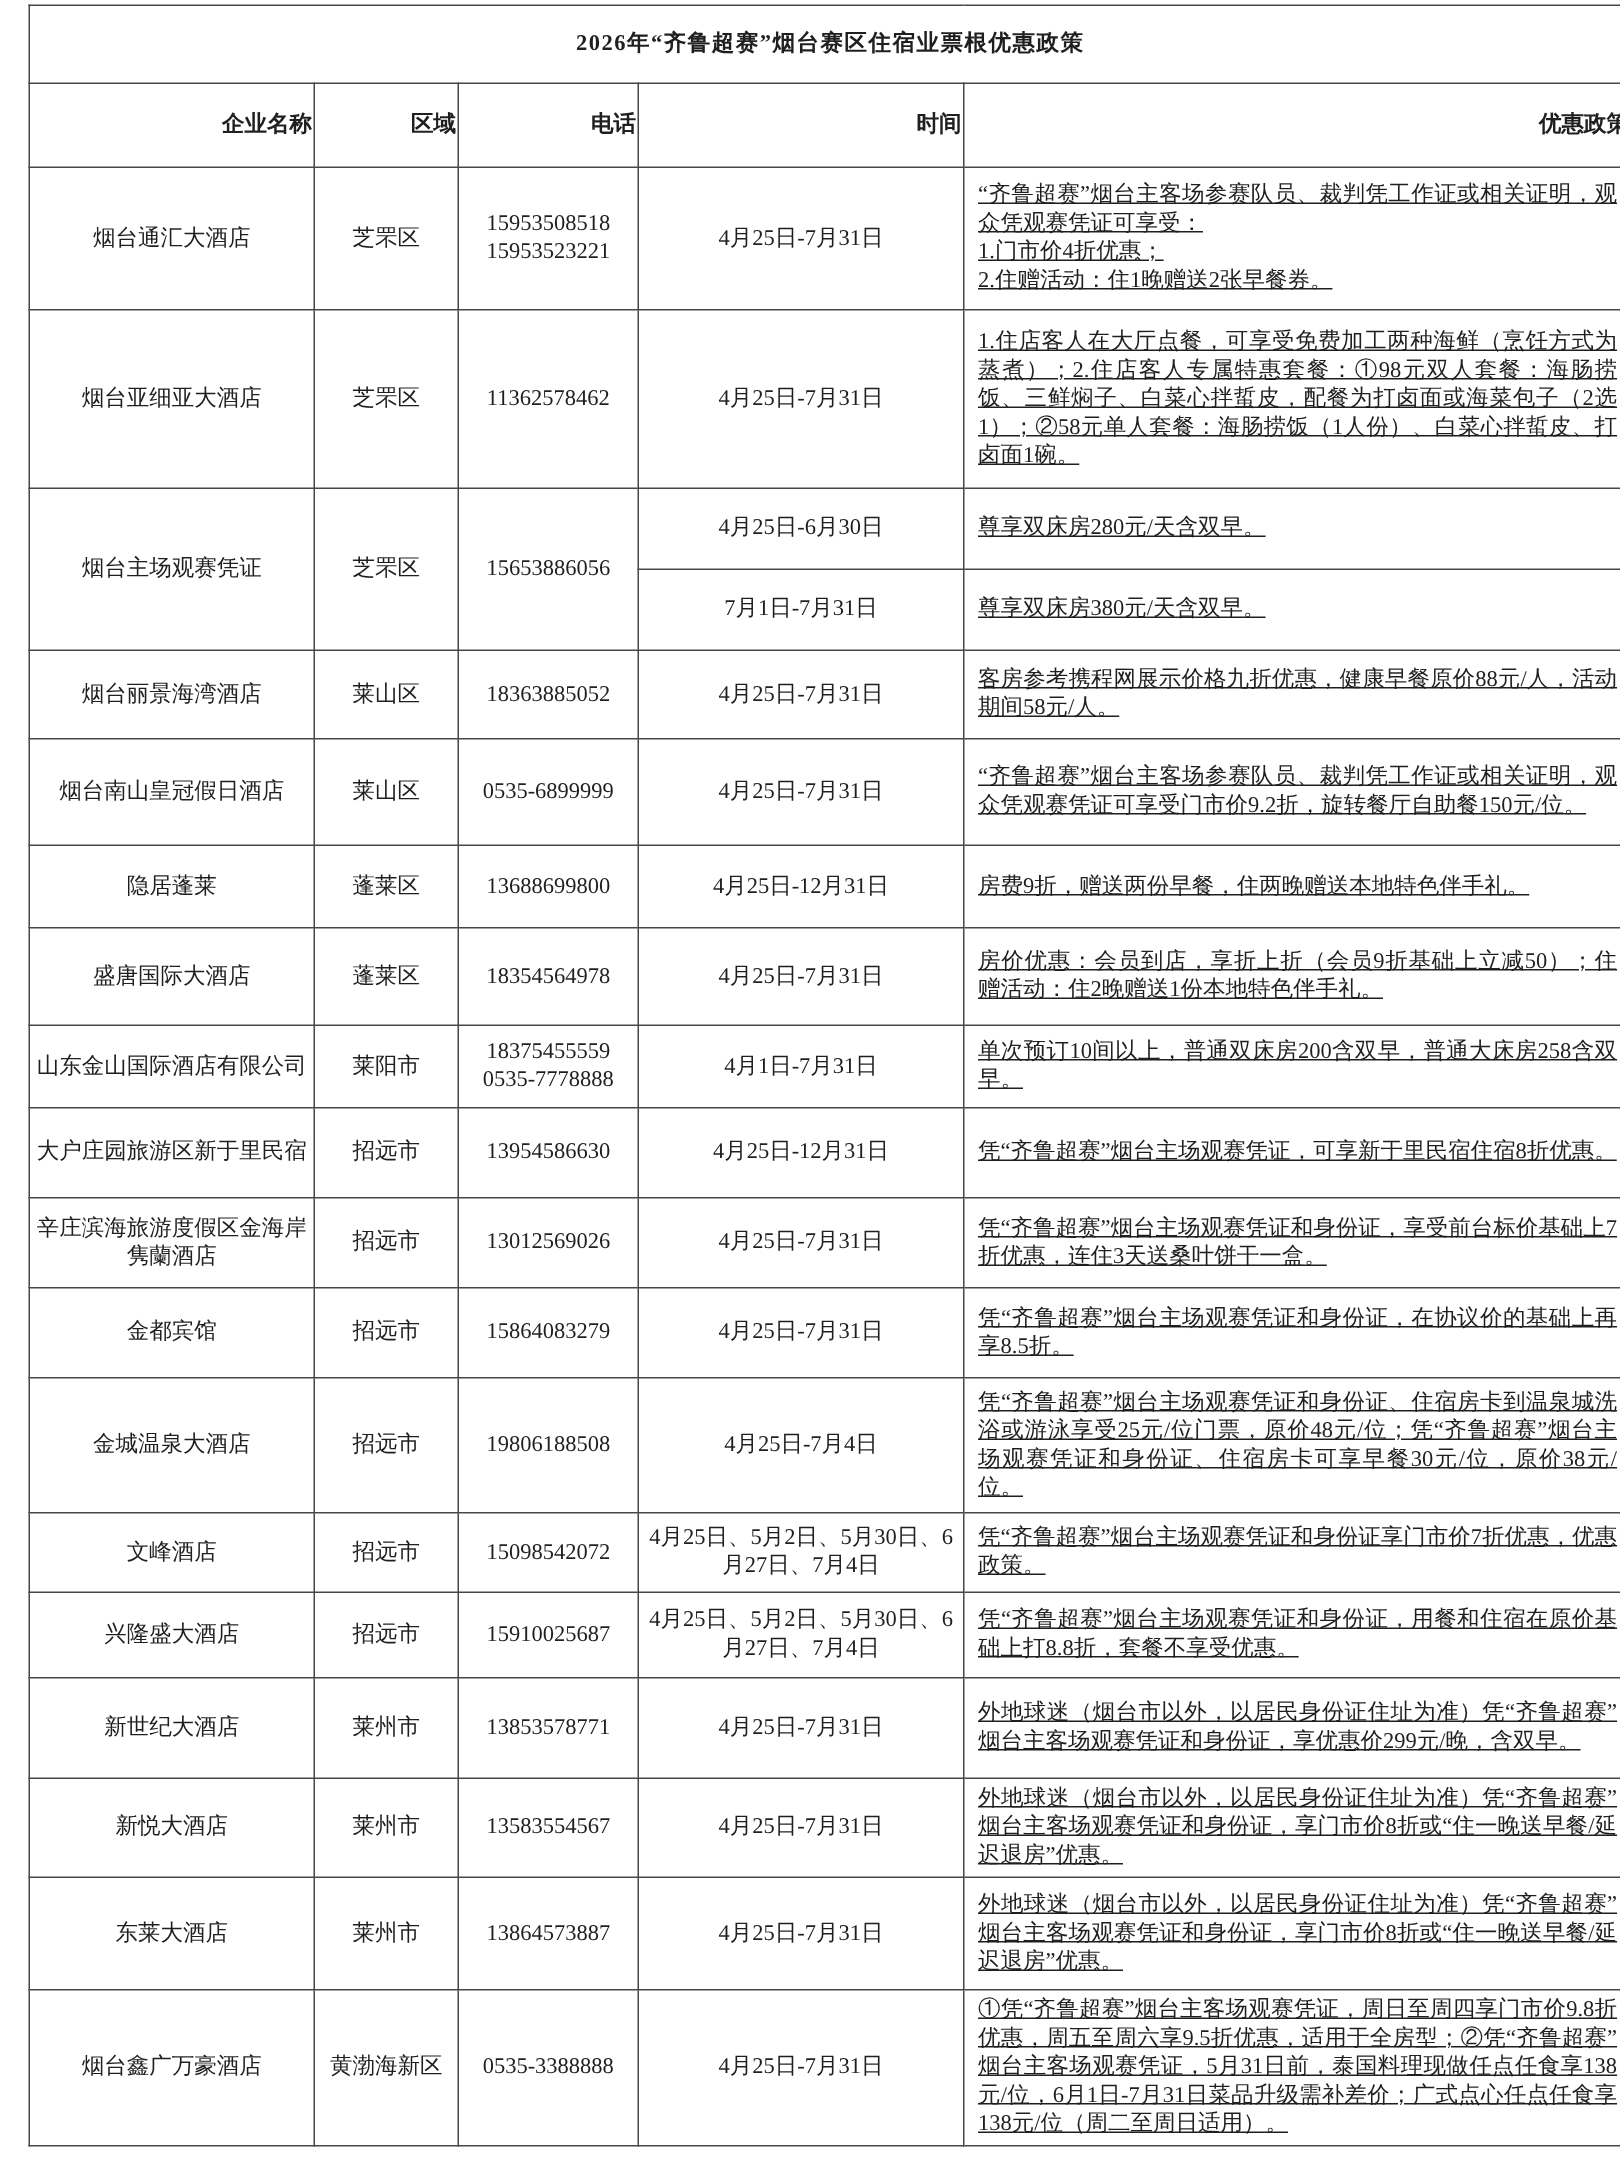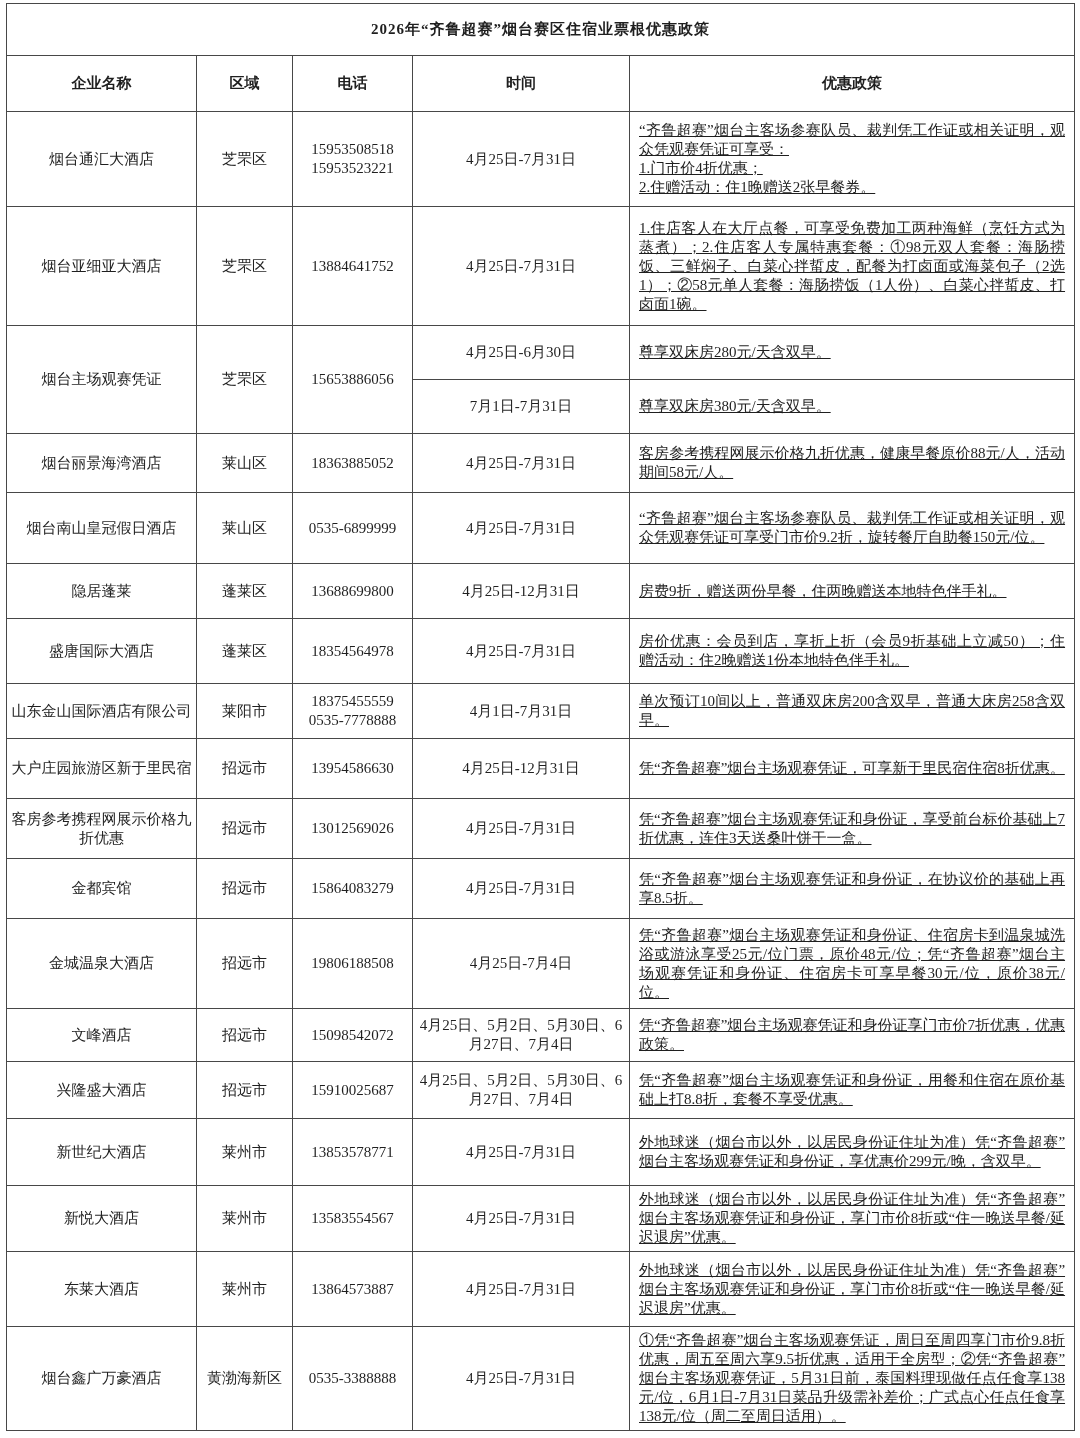--- a/index.html
+++ b/index.html
@@ -7,21 +7,21 @@
     padding: 0;
     background: #ffffff;
     font-family: "Liberation Serif", "DejaVu Serif", serif;
     color: #1f1f1f;
   }
   .page {
     width: 1080px;
     min-height: 1438px;
     background: #ffffff;
     box-sizing: border-box;
-    padding: 3px 6px 6px 6px;
+    padding: 3px 6px 6px 19px;
   }
   table.policy-table {
     width: 1068px;
     border-collapse: collapse;
     table-layout: fixed;
   }
   .policy-table td, .policy-table th {
     border: 1px solid var(--border, #474747);
     vertical-align: middle;
     font-size: 15px;
@@ -33,21 +33,21 @@
   .title-cell {
     height: 52px;
     text-align: center;
     font-size: 22px;
     font-weight: bold;
     color: var(--title-green, #7fbf5e);
     letter-spacing: 1px;
   }
   .policy-table th {
     height: 56px;
-    text-align: center;
+    text-align: right;
     font-weight: bold;
     font-size: 15px;
   }
   .cell-center {
     text-align: center;
     padding: 2px 3px;
   }
   .cell-phone, .cell-policy {
     white-space: pre-line;
   }
@@ -93,21 +93,21 @@
 15953523221</td>
         <td class="cell-center">4月25日-7月31日</td>
         <td class="cell-policy">“齐鲁超赛”烟台主客场参赛队员、裁判凭工作证或相关证明，观众凭观赛凭证可享受：
 1.门市价4折优惠；
 2.住赠活动：住1晚赠送2张早餐券。</td>
       </tr>
 
       <tr style="height:119px">
         <td class="cell-center">烟台亚细亚大酒店</td>
         <td class="cell-center">芝罘区</td>
-        <td class="cell-center cell-phone">13884641752</td>
+        <td class="cell-center cell-phone">11362578462</td>
         <td class="cell-center">4月25日-7月31日</td>
         <td class="cell-policy">1.住店客人在大厅点餐，可享受免费加工两种海鲜（烹饪方式为蒸煮）；2.住店客人专属特惠套餐：①98元双人套餐：海肠捞饭、三鲜焖子、白菜心拌蜇皮，配餐为打卤面或海菜包子（2选1）；②58元单人套餐：海肠捞饭（1人份）、白菜心拌蜇皮、打卤面1碗。</td>
       </tr>
 
       <tr style="height:54px">
         <td class="cell-center" rowspan="2">烟台主场观赛凭证</td>
         <td class="cell-center" rowspan="2">芝罘区</td>
         <td class="cell-center cell-phone" rowspan="2">15653886056</td>
         <td class="cell-center">4月25日-6月30日</td>
         <td class="cell-policy">尊享双床房280元/天含双早。</td>
@@ -160,21 +160,21 @@
 
       <tr style="height:60px">
         <td class="cell-center">大户庄园旅游区新于里民宿</td>
         <td class="cell-center">招远市</td>
         <td class="cell-center cell-phone">13954586630</td>
         <td class="cell-center">4月25日-12月31日</td>
         <td class="cell-policy">凭“齐鲁超赛”烟台主场观赛凭证，可享新于里民宿住宿8折优惠。</td>
       </tr>
 
       <tr style="height:60px">
-        <td class="cell-center">客房参考携程网展示价格九折优惠</td>
+        <td class="cell-center">辛庄滨海旅游度假区金海岸隽蘭酒店</td>
         <td class="cell-center">招远市</td>
         <td class="cell-center cell-phone">13012569026</td>
         <td class="cell-center">4月25日-7月31日</td>
         <td class="cell-policy">凭“齐鲁超赛”烟台主场观赛凭证和身份证，享受前台标价基础上7折优惠，连住3天送桑叶饼干一盒。</td>
       </tr>
 
       <tr style="height:60px">
         <td class="cell-center">金都宾馆</td>
         <td class="cell-center">招远市</td>
         <td class="cell-center cell-phone">15864083279</td>

